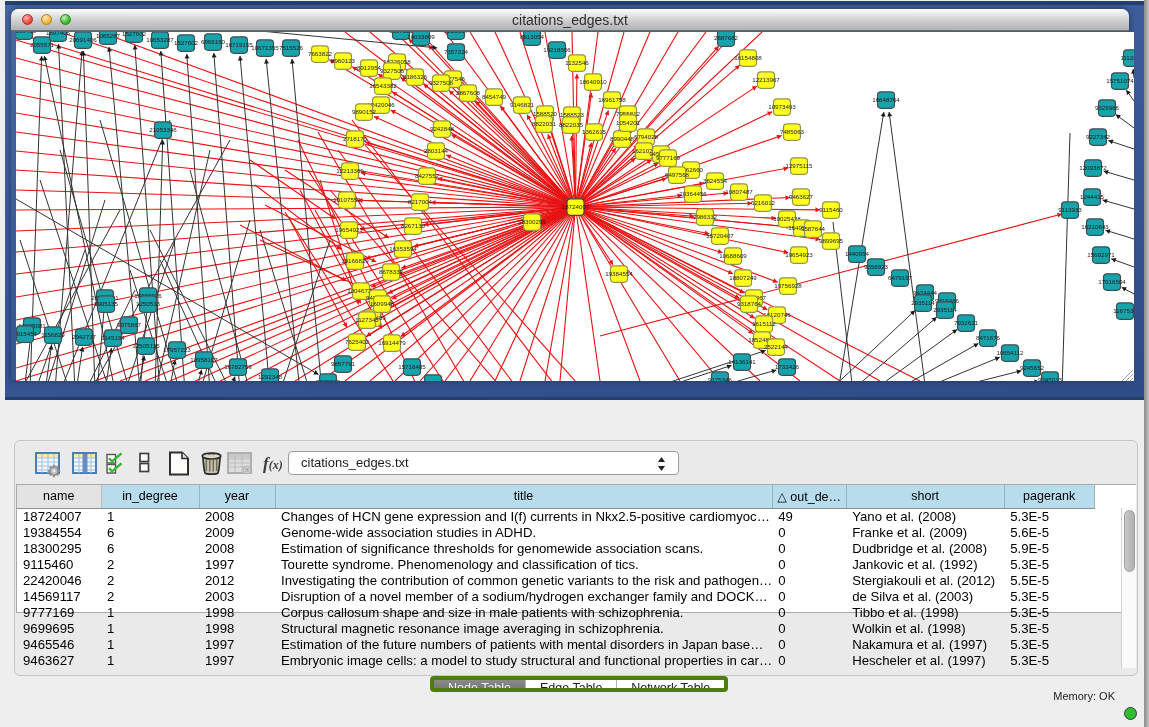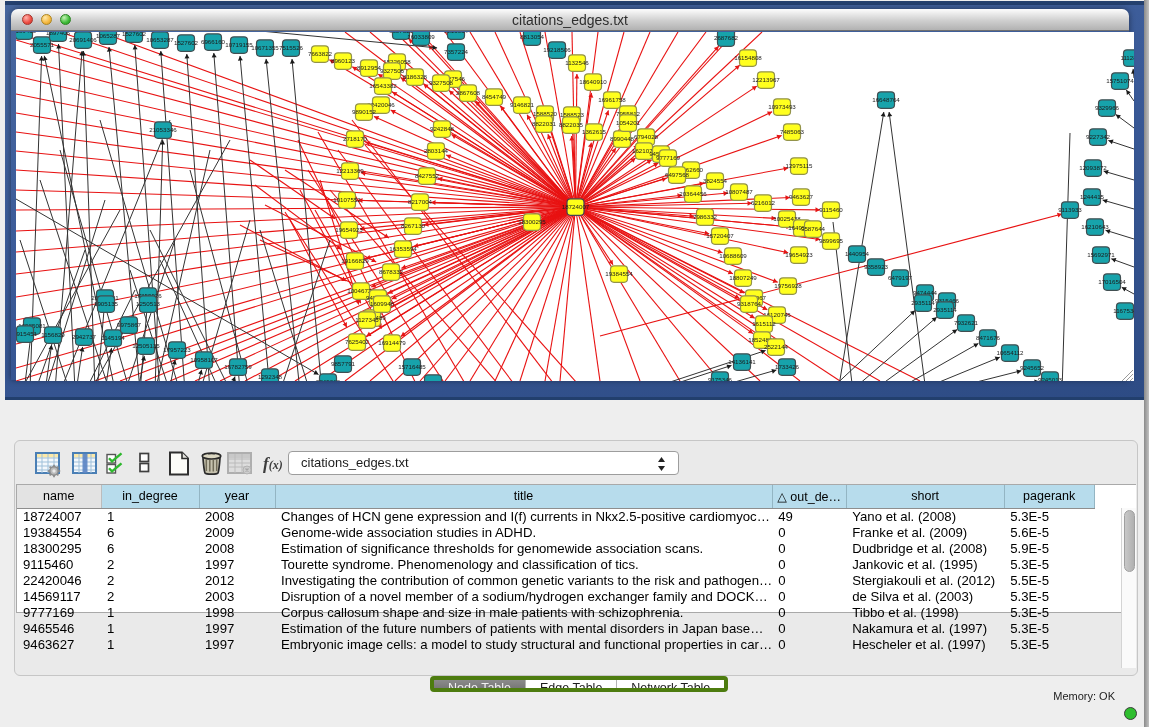--- a/index.html
+++ b/index.html
@@ -825,21 +825,21 @@
                 <td style="">0</td>
                 <td style="">Dudbridge et al. (2008)</td>
                 <td style="">5.9E‑5</td>
               </tr>
               <tr>
                 <td style="">9115460</td>
                 <td style="">2</td>
                 <td style="">1997</td>
                 <td style="">Tourette syndrome. Phenomenology and classification of tics.</td>
                 <td style="">0</td>
-                <td style="">Jankovic et al. (1995)</td>
+                <td style="">Jankovic et al. (1992)</td>
                 <td style="">5.3E‑5</td>
               </tr>
               <tr>
                 <td style="">22420046</td>
                 <td style="">2</td>
                 <td style="">2012</td>
                 <td style="">Investigating the contribution of common genetic variants to the risk and pathogen…</td>
                 <td style="">0</td>
                 <td style="">Stergiakouli et al. (2012)</td>
                 <td style="">5.5E‑5</td>
@@ -853,20 +853,29 @@
                 <td style="">de Silva et al. (2003)</td>
                 <td style="">5.3E‑5</td>
               </tr>
               <tr>
                 <td style="">9777169</td>
                 <td style="">1</td>
                 <td style="">1998</td>
                 <td style="">Corpus callosum shape and size in male patients with schizophrenia.</td>
                 <td style="">0</td>
                 <td style="">Tibbo et al. (1998)</td>
+                <td style="">5.3E‑5</td>
+              </tr>
+              <tr>
+                <td style="">9699695</td>
+                <td style="">1</td>
+                <td style="">1998</td>
+                <td style="">Structural magnetic resonance image averaging in schizophrenia.</td>
+                <td style="">0</td>
+                <td style="">Wolkin et al. (1998)</td>
                 <td style="">5.3E‑5</td>
               </tr>
               <tr>
                 <td style="">9465546</td>
                 <td style="">1</td>
                 <td style="">1997</td>
                 <td style="">Estimation of the future numbers of patients with mental disorders in Japan base…</td>
                 <td style="">0</td>
                 <td style="">Nakamura et al. (1997)</td>
                 <td style="">5.3E‑5</td>

